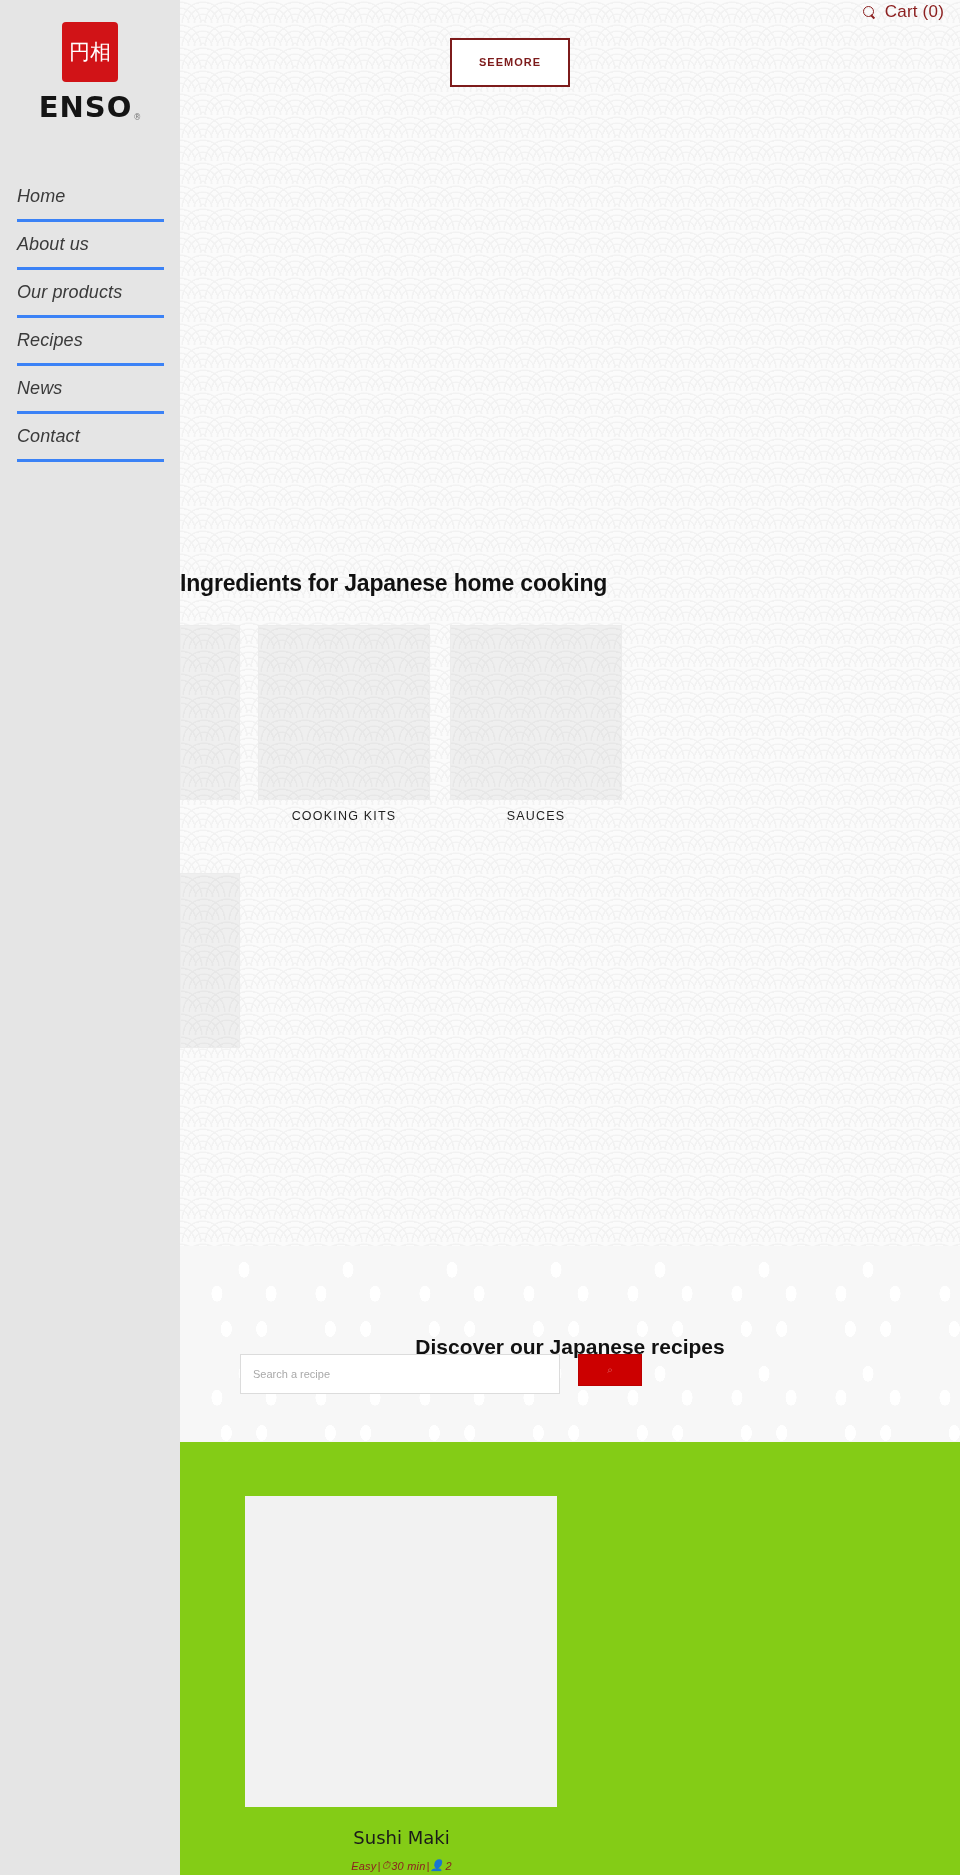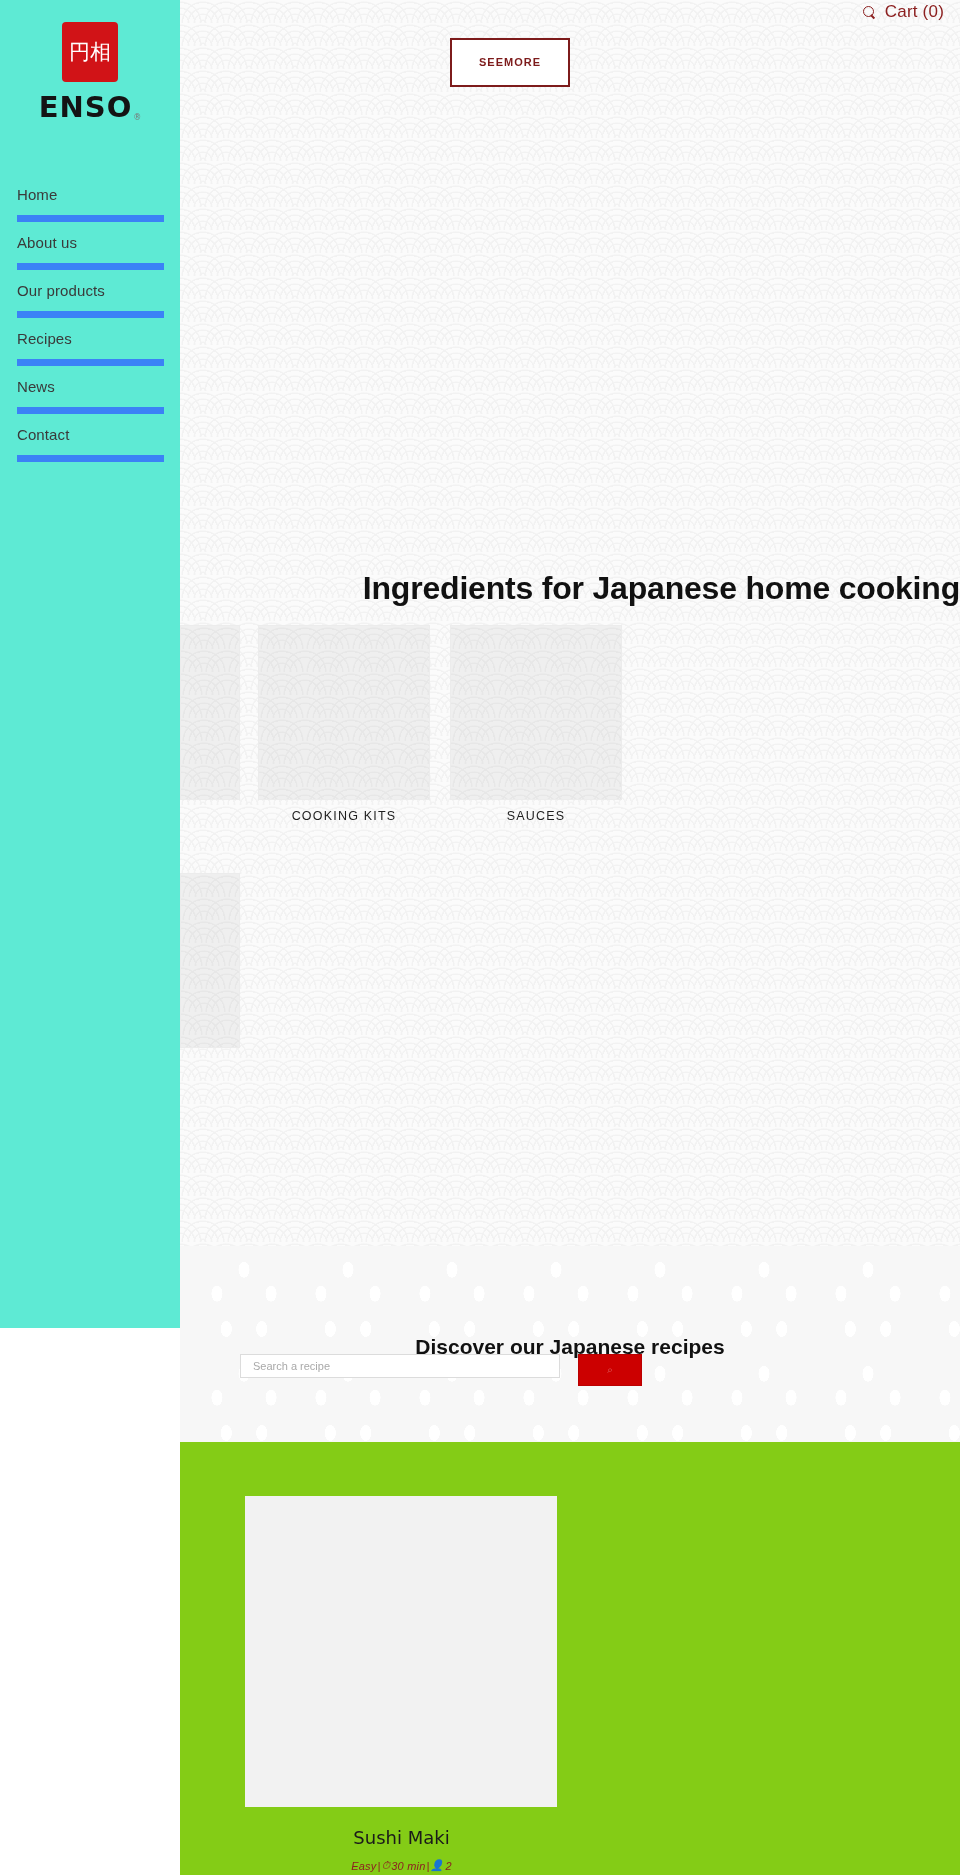--- a/index.html
+++ b/index.html
@@ -44,22 +44,22 @@
     background-size: 104px 104px;
     background-position: 12px 6px;
   }
 
   
   .page { position: relative; width: 960px; height: 1875px; }
 
   
   .sidebar {
     position: absolute; left: 0; top: 0;
-    width: 180px; height: 1328px;
-    background: #5eead4;
+    width: 180px; height: 1875px;
+    background: #e5e5e5;
     z-index: 20;
   }
   .logo-wrap { padding: 22px 0 0 0; text-align: center; }
   .logo-stamp {
     width: 56px; height: 60px;
     background: #d11317;
     margin: 0 auto 8px auto;
     border-radius: 4px;
     position: relative;
     display: flex; flex-direction: column;
@@ -81,27 +81,28 @@
   }
   .logo-word .reg {
     font-size: 8px; font-weight: 400;
     vertical-align: bottom; color: #777;
     position: relative; top: -2px; left: 1px;
   }
 
   .nav { margin-top: 52px; padding: 0 16px 0 17px; }
   .nav-item {
     display: block;
-    font-size: 15px;
+    font-size: 18px;
     color: #3a3a3a;
     padding: 12px 0 12px 0;
-    border-bottom: 7px solid #3b82f6;
+    border-bottom: 3px solid #3b82f6;
     text-decoration: none;
     letter-spacing: .1px;
     cursor: pointer;
+    font-style: italic;
   }
   .nav-item:first-child { padding-top: 10px; }
 
   
   .topbar {
     position: absolute; right: 0; top: 0;
     height: 24px; width: 520px;
     display: flex; align-items: center; justify-content: flex-end;
     gap: 9px;
     padding-right: 16px;
@@ -141,22 +142,22 @@
     font-size: 11px; font-weight: 700;
     letter-spacing: 1px; line-height: 1.35;
     display: flex; flex-direction: row;
     align-items: center; justify-content: center;
     cursor: pointer;
     font-family: "Liberation Sans", sans-serif;
   }
 
   .section-title {
     position: absolute; left: 0; width: 780px;
-    text-align: right;
-    font-size: 32px; font-weight: 700;
+    text-align: left;
+    font-size: 23px; font-weight: 700;
     color: #111111;
     letter-spacing: -.2px;
   }
   #ingredients-title { top: 570px; }
 
   
   .cat-grid {
     position: absolute; left: 0; top: 625px;
     width: 780px; height: 440px;
   }
@@ -191,21 +192,21 @@
   #recipes-title {
     position: absolute; left: 0; width: 780px; top: 48px;
     text-align: center;
     font-size: 21px; font-weight: 700; color: #111; margin-top: 41px;
   }
   .search-row {
     position: absolute; left: 60px; top: 108px;
     display: flex; align-items: stretch;
   }
   .recipe-search-input {
-    width: 320px; height: 24px;
+    width: 320px; height: 40px;
     border: 1px solid #dcdcdc;
     background: #ffffff;
     font-size: 11px;
     color: #555;
     padding: 0 12px;
     font-family: "Liberation Sans", sans-serif;
     outline: none;
   }
   .recipe-search-input::placeholder { color: #a9a9a9; }
   .recipe-search-btn {

